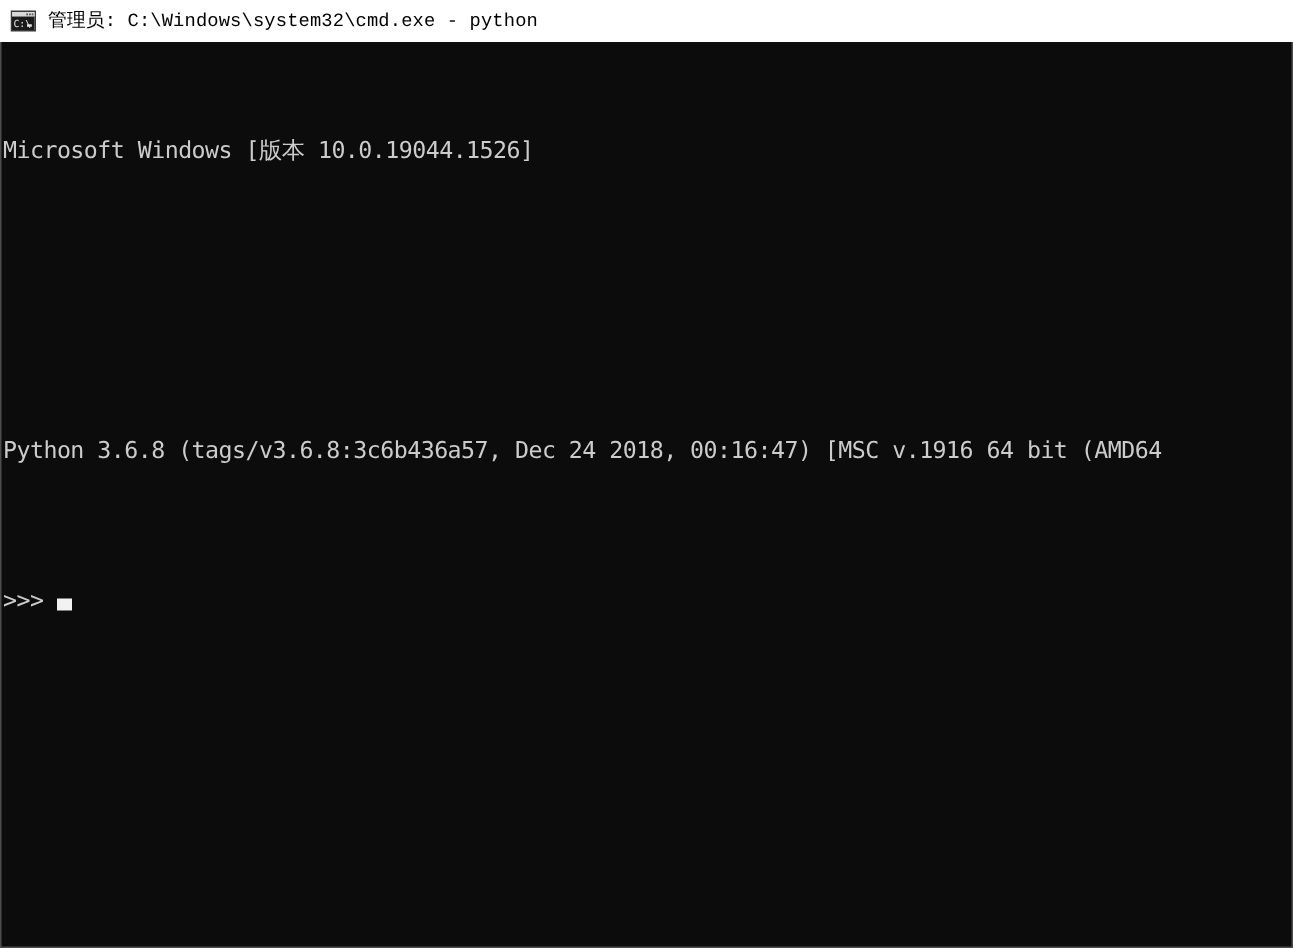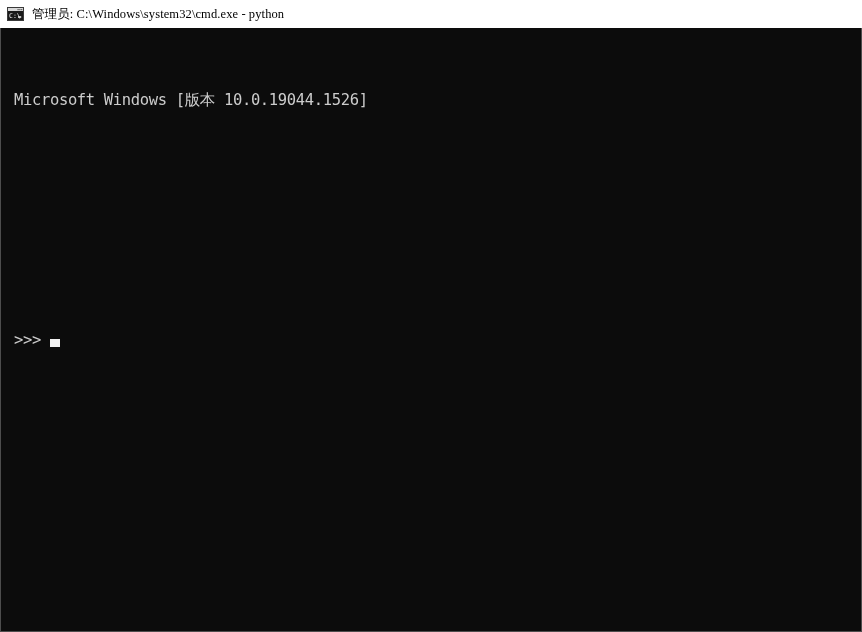--- a/index.html
+++ b/index.html
@@ -38,21 +38,21 @@
   #title-bar-icon {
     width: 17px;
     height: 17px;
     margin-right: 8px;
     flex: 0 0 auto;
     position: relative;
     display: block;
   }
 
   #title-bar-text {
-    font-family: Liberation Serif, serif;
+    font-family: Liberation Mono, monospace;
     font-size: 12.5px;
     line-height: 16px;
     color: #000000;
     white-space: nowrap;
     letter-spacing: 0.1px;
   }
 
   
   #console-area {
     flex: 1 1 auto;
@@ -64,21 +64,21 @@
     overflow: hidden;
     position: relative;
   }
 
   #console-output {
     position: absolute;
     top: 0;
     left: 0;
     right: 0;
     bottom: 0;
-    padding: 2px 0 0 13px;
+    padding: 2px 0 0 1px;
     box-sizing: border-box;
     font-family: "DejaVu Sans Mono", "Liberation Mono", monospace;
     font-size: 15.5px;
     line-height: 20px;
     color: #cccccc;
     white-space: pre;
     overflow: hidden;
   }
 
   .console-line {
@@ -139,20 +139,21 @@
 
   <div id="console-area">
     <div id="console-output">
 
       <div class="console-line">Microsoft Windows [版本 10.0.19044.1526]</div>
 
 
       <div class="console-line blank"></div>
 
 
+      <div class="console-line">Python 3.6.8 (tags/v3.6.8:3c6b436a57, Dec 24 2018, 00:16:47) [MSC v.1916 64 bit (AMD64</div>
 
 
       <div id="prompt-line">
         <span id="prompt-text">&gt;&gt;&gt; </span>
         <span id="cursor-block"></span>
       </div>
 
     </div>
   </div>
 

